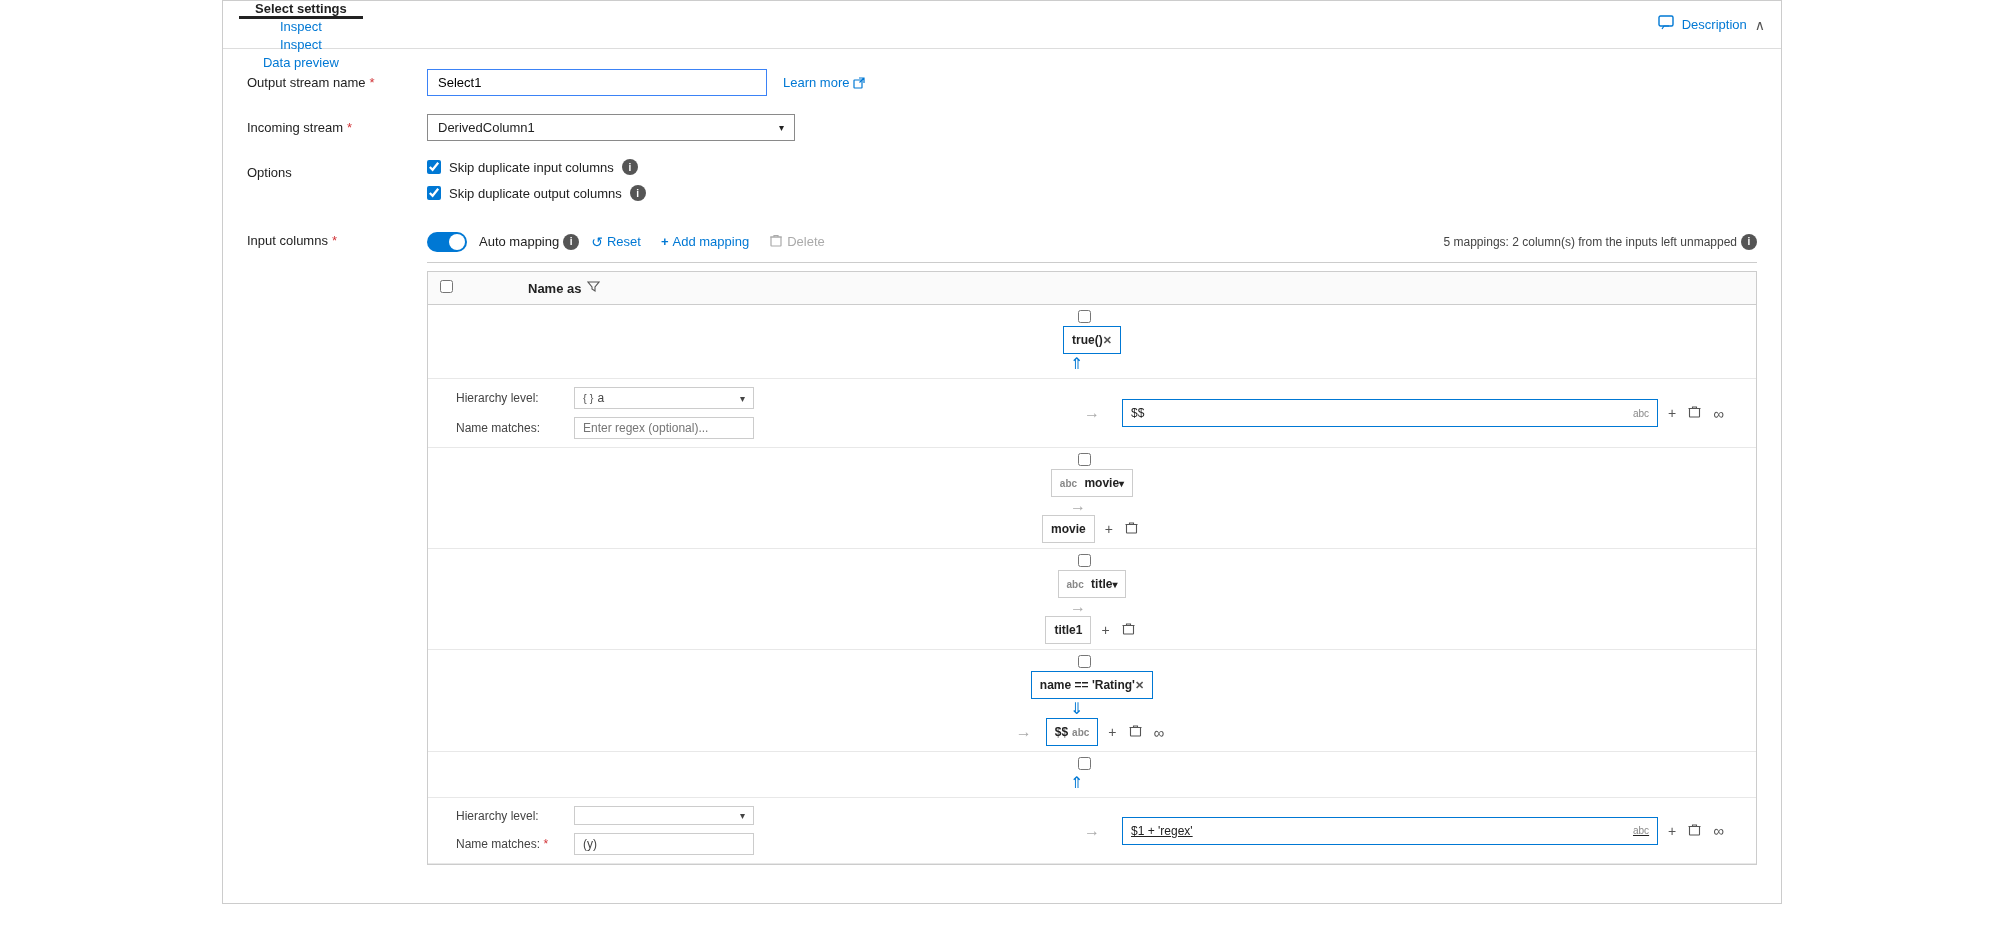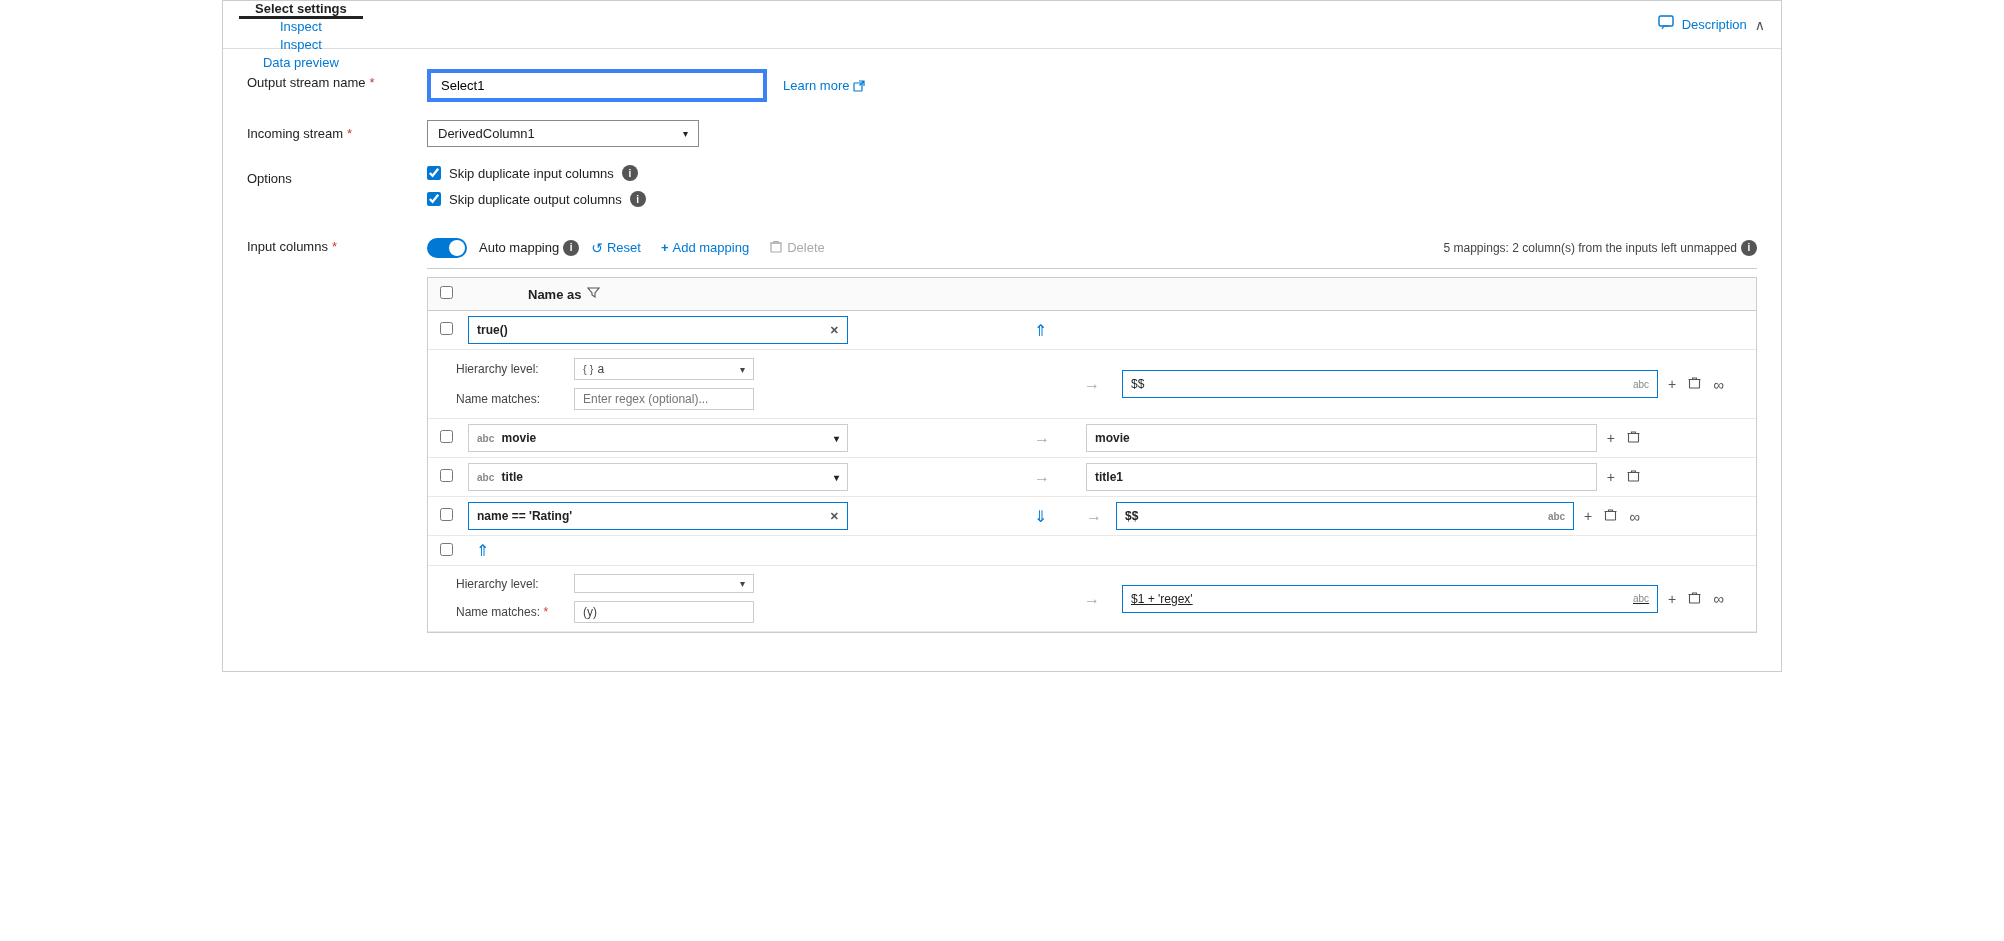--- a/index.html
+++ b/index.html
@@ -22,29 +22,29 @@
     .top-right { display: flex; align-items: center; gap: 8px; color: #0078d4; cursor: pointer; font-size: 13px; }
     .top-right svg { color: #0078d4; }
 
     .main { padding: 20px 24px; }
     .field-row { display: flex; align-items: flex-start; margin-bottom: 18px; }
     .field-label { width: 180px; min-width: 180px; font-size: 13px; color: #222; padding-top: 6px; }
     .field-label .required { color: #d13438; margin-left: 4px; }
     .field-content { flex: 1; }
 
     .text-input {
-      border: 4px solid #3b82f6; padding: 5px 10px; font-size: 13px;
+      border: 1px solid #3b82f6; padding: 5px 10px; font-size: 13px;
       width: 340px; outline: none;
     }
 
     .learn-more { color: #0078d4; text-decoration: none; font-size: 13px; margin-left: 16px; display: inline-flex; align-items: center; gap: 4px; }
 
     .select-dropdown {
       border: 1px solid #8a8a8a; padding: 5px 10px; font-size: 13px;
-      width: 272px; background: #fff; cursor: pointer;
+      width: 368px; background: #fff; cursor: pointer;
       display: flex; align-items: center; justify-content: space-between;
     }
 
     .checkbox-row { display: flex; align-items: center; gap: 8px; margin-bottom: 10px; font-size: 13px; }
     .checkbox-row input[type=checkbox] { width: 14px; height: 14px; accent-color: #0078d4; }
 
     .info-icon {
       display: inline-flex; align-items: center; justify-content: center;
       width: 16px; height: 16px; background: #555; color: #fff;
       border-radius: 50%; font-size: 10px; font-weight: bold; cursor: default;
@@ -70,21 +70,21 @@
     .mapping-info { margin-left: auto; font-size: 12px; color: #444; display: flex; align-items: center; gap: 4px; }
     .mapping-table-wrapper { border: 1px solid #ccc; }
 
     .col-header-row { display: flex; align-items: center; padding: 8px 12px; border-bottom: 1px solid #ccc; background: #fafafa; }
     .col-check { width: 28px; }
     .col-source { flex: 1; font-weight: 600; font-size: 13px; display: flex; align-items: center; gap: 6px; }
     .col-arrow { width: 60px; }
     .col-target { flex: 1; font-weight: 600; font-size: 13px; display: flex; align-items: center; gap: 6px; }
     .col-actions { width: 100px; }
 
-    .mapping-row { display: flex; align-items: center; padding: 5px 12px; border-bottom: 1px solid #e8e8e8; }
+    .mapping-row { display: flex; align-items: center; padding: 5px 12px; border-bottom: 1px solid #e8e8e8; flex-direction: column; }
     .mapping-row:last-child { border-bottom: none; }
     .source-input {
       border: 1px solid #0078d4; padding: 4px 8px; font-size: 12px;
       flex: 1; outline: none; display: flex; align-items: center; justify-content: space-between;
       background: #fff; min-height: 28px;
     }
     .source-input.no-border { border: 1px solid #ccc; }
     .target-input {
       border: 1px solid #0078d4; padding: 4px 8px; font-size: 12px;
       flex: 1; outline: none; background: #fff; min-height: 28px;

